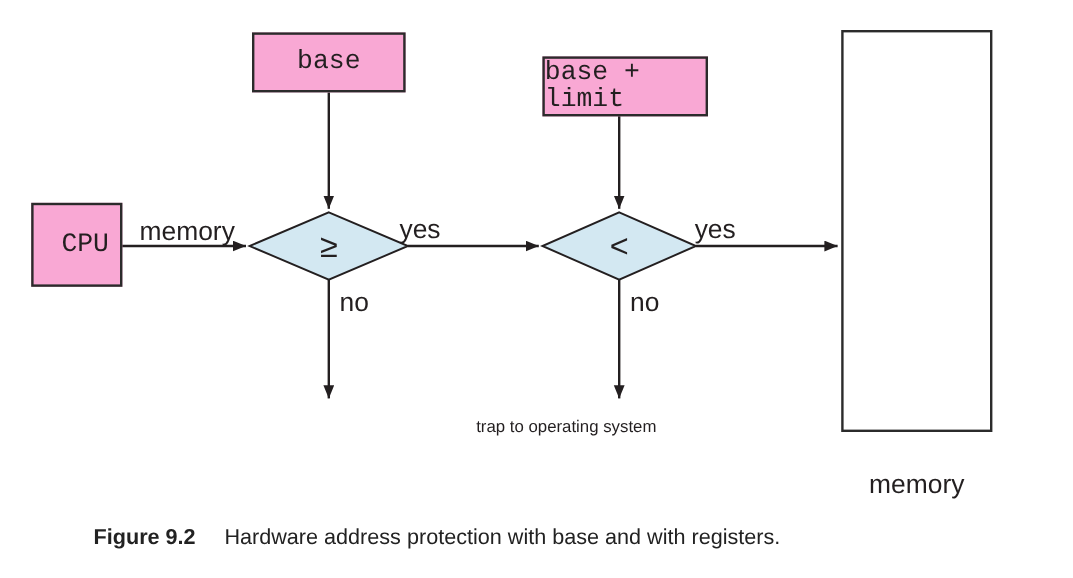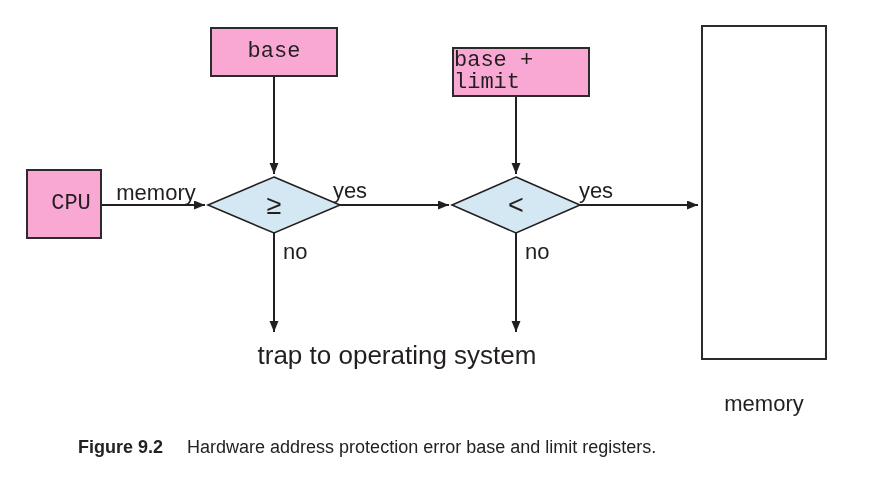--- a/index.html
+++ b/index.html
@@ -44,22 +44,22 @@
     align-items: center;
     justify-content: center;
     font-size: 27px;
     line-height: 1;
   }
   .trap {
     position: absolute;
     left: 247px;
     top: 342px;
     width: 300px;
-    text-align: center;
-    font-size: 26px;
+    text-align: right;
+    font-size: 14px;
     line-height: 26px;
   }
   .caption {
     position: absolute;
     left: 78px;
     top: 437px;
     font-size: 18px;
     line-height: 21px;
     color: #222222;
   }
@@ -111,16 +111,16 @@
   <div class="lbl center" style="left:328px; top:179px; width:44px;">yes</div>
   <div class="lbl center" style="left:574px; top:179px; width:44px;">yes</div>
   <div class="lbl" style="left:283px; top:240px;">no</div>
   <div class="lbl" style="left:525px; top:240px;">no</div>
 
   <div class="trap">
     <div>trap to operating system</div>
   </div>
 
   <div class="caption">
-    <span class="fig-num">Figure 9.2</span><span>Hardware address protection error base and limit registers.</span>
+    <span class="fig-num">Figure 9.2</span><span>Hardware address protection with base and with registers.</span>
   </div>
 
 </div>
 
 </body></html>

